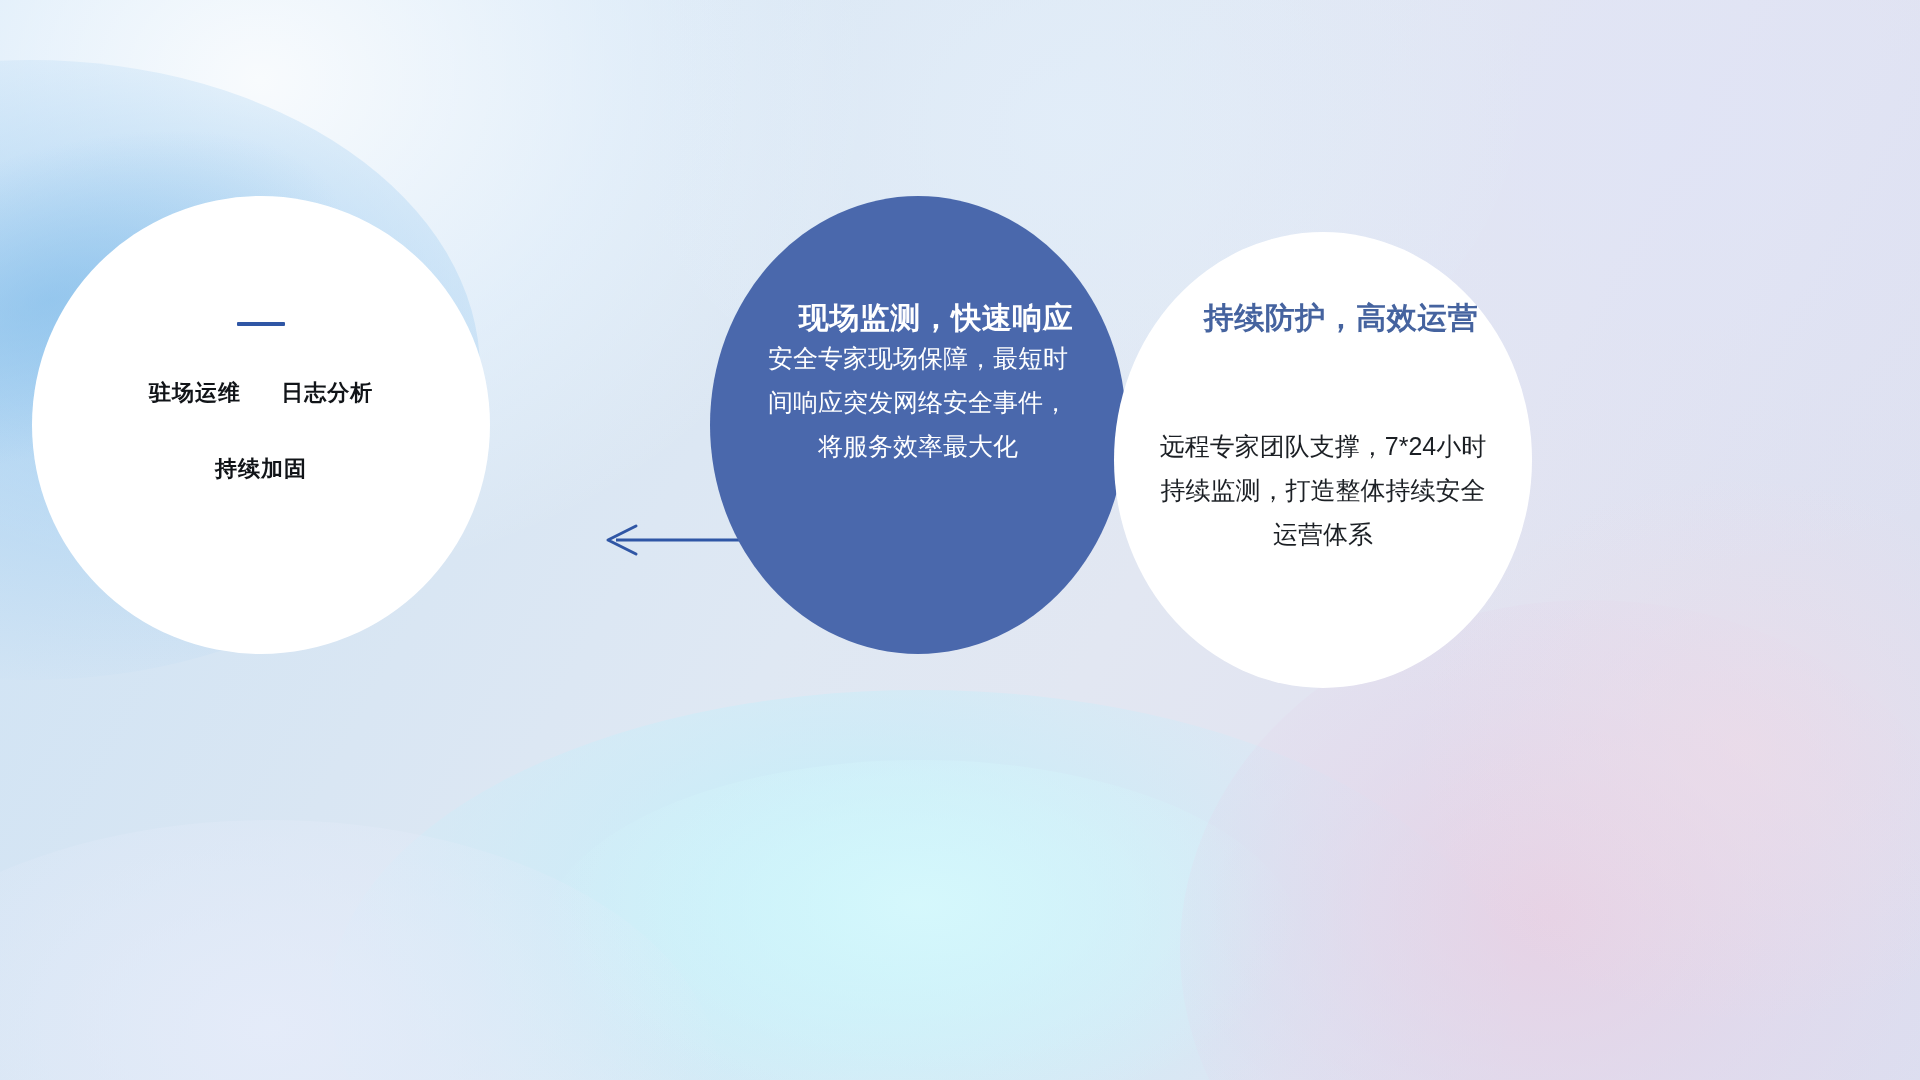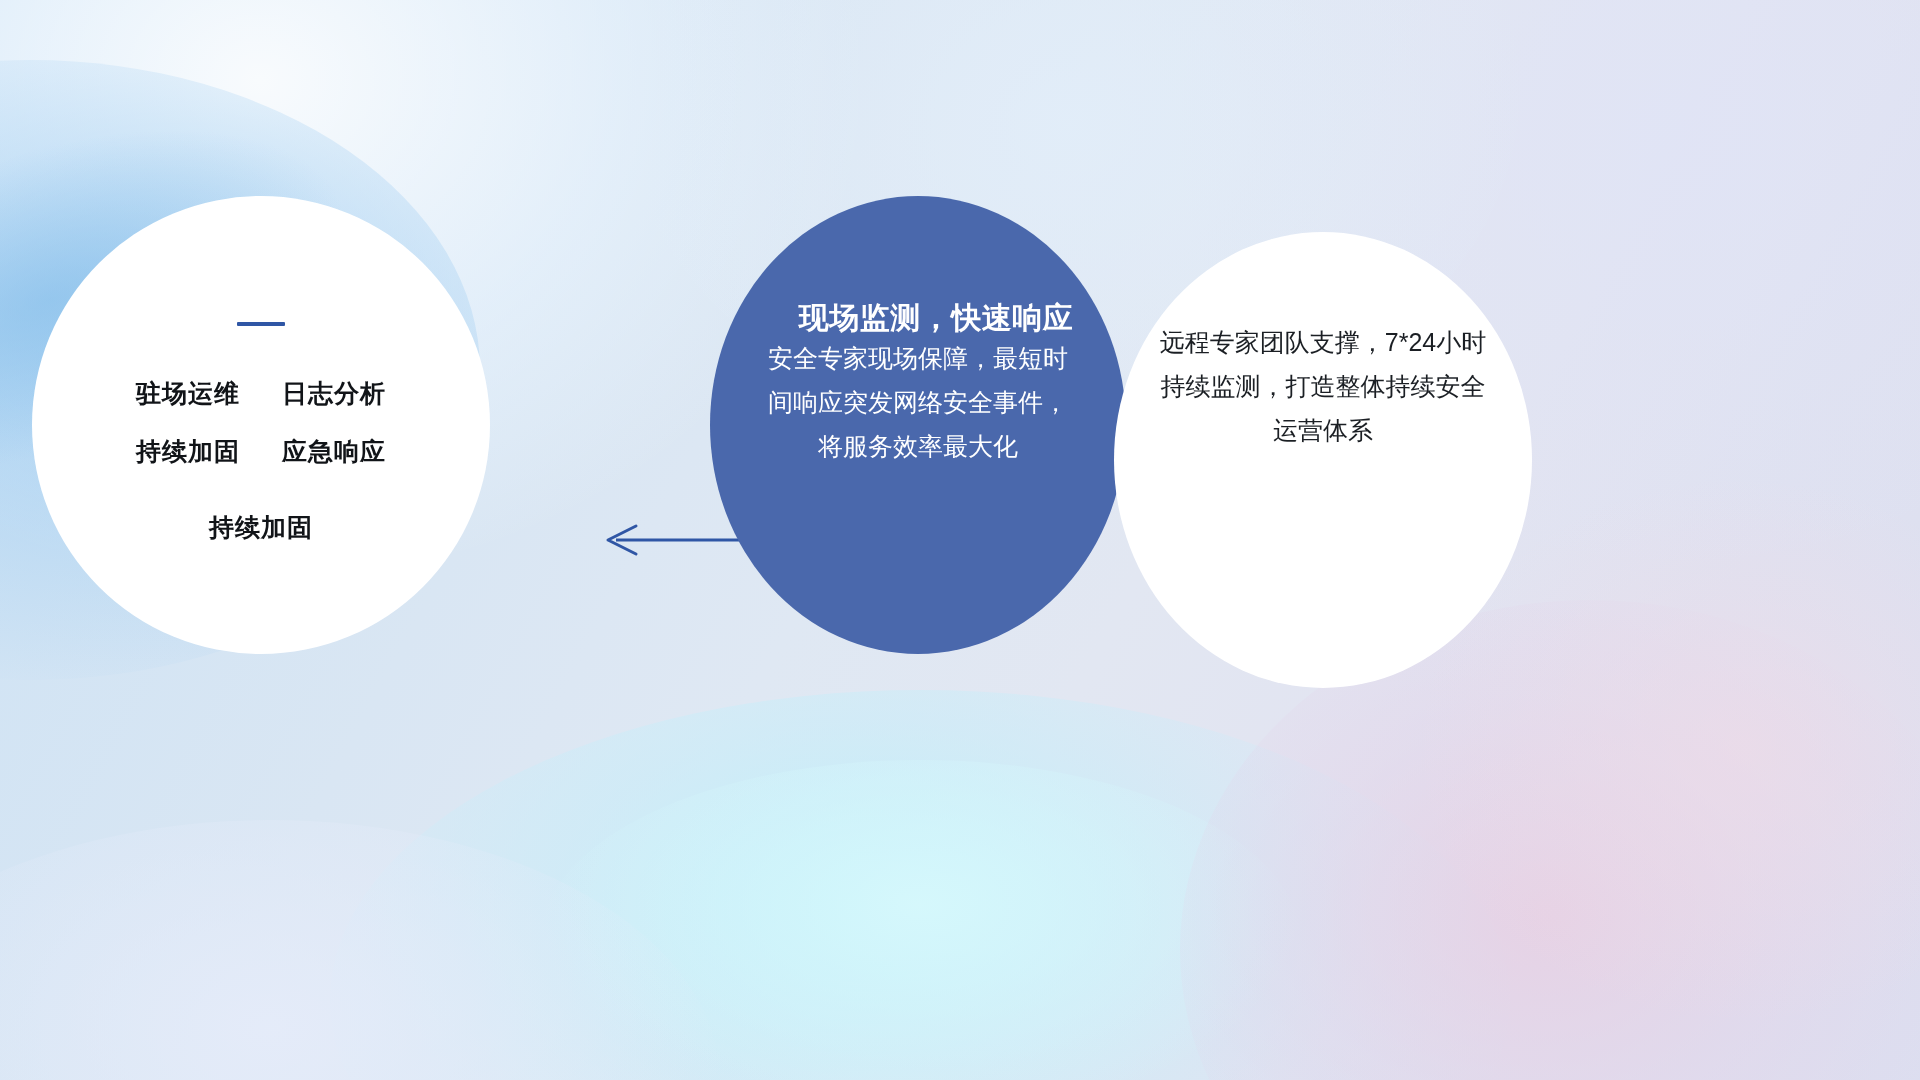--- a/index.html
+++ b/index.html
@@ -158,21 +158,21 @@
     border-radius: 1px;
     margin-top: 126px;
   }
   .left-lines {
     margin-top: 38px;
     text-align: center;
   }
   .left-line {
     color: #111418;
     font-weight: bold;
-    font-size: 25px;
+    font-size: 22px;
     line-height: 58px;
     letter-spacing: 1px;
     white-space: nowrap;
   }
   .left-line .gap {
     display: inline-block;
     width: 26px;
   }
   .left-line.last {
     margin-top: 18px;
@@ -252,31 +252,27 @@
   </svg>
 
   <div class="circle circle-left">
     <div class="left-rule"></div>
     <div class="left-lines">
       <div class="left-line">
         <span>驻场运维</span>
         <span class="gap"></span>
         <span>日志分析</span>
       </div>
-      <div class="left-line">
-        <span>持续加固</span>
-        <span class="gap"></span>
-        <span>应急响应</span>
-      </div>
       <div class="left-line last">持续加固</div>
     </div>
   </div>
 
   <div class="circle circle-mid">
     <div class="card-title">现场监测，快速响应</div>
     <div class="card-body">安全专家现场保障，最短时间响应突发网络安全事件，将服务效率最大化</div>
   </div>
 
   <div class="circle circle-right">
+    <div class="card-title">持续防护，高效运营</div>
     <div class="card-body">远程专家团队支撑，7*24小时持续监测，打造整体持续安全运营体系</div>
   </div>
 
 </div>
 
 </body></html>

